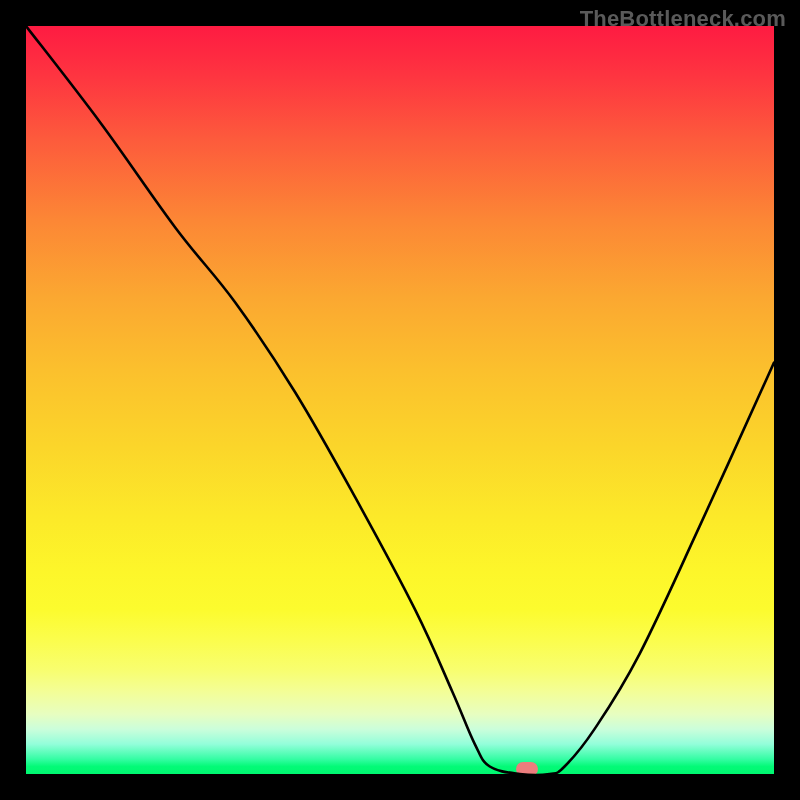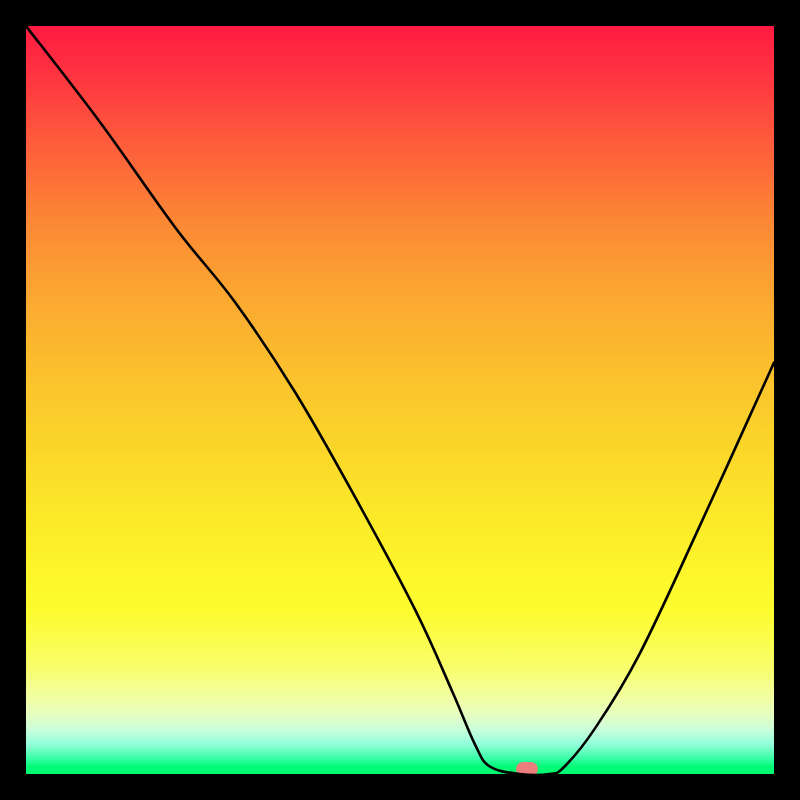--- a/index.html
+++ b/index.html
@@ -75,20 +75,21 @@
     inset: 0;
     width: 100%;
     height: 100%;
     z-index: 6;
   }
 </style>
 </head>
 <body>
 
 <div class="container">
+  <div class="attribution">TheBottleneck.com</div>
 
   <div class="plot-area">
     <div class="gradient"></div>
     <svg class="curve" viewBox="0 0 748 748" preserveAspectRatio="none">
       <path id="curve-path" fill="none" stroke="#000" stroke-width="2.6" stroke-linecap="round" stroke-linejoin="round" d="M 0.00 0.00 C 13.46 17.50, 47.87 60.89, 74.80 97.24 C 101.73 133.59, 125.36 169.65, 149.60 201.96 C 173.84 234.27, 187.90 247.14, 209.44 276.76 C 230.98 306.38, 247.74 331.51, 269.28 366.52 C 290.82 401.53, 307.58 432.19, 329.12 471.24 C 350.66 510.29, 371.46 548.43, 388.96 583.44 C 406.46 618.45, 415.59 641.48, 426.36 665.72 C 437.13 689.96, 442.07 704.62, 448.80 718.08 C 455.53 731.54, 455.68 735.13, 463.76 740.52 C 471.84 745.91, 482.91 746.65, 493.68 748.00 C 504.45 749.35, 515.52 749.35, 523.60 748.00 C 531.68 746.65, 530.48 748.60, 538.56 740.52 C 546.64 732.44, 555.02 723.32, 568.48 703.12 C 581.94 682.92, 594.51 664.67, 613.36 628.32 C 632.21 591.97, 648.96 553.67, 673.20 501.16 C 697.44 448.65, 734.54 366.22, 748.00 336.60"></path>
     </svg>
     <div class="marker" id="marker" style="left: 501.16px; top: 743px; background: rgb(236, 125, 125);"></div>
   </div>
 </div>
 

